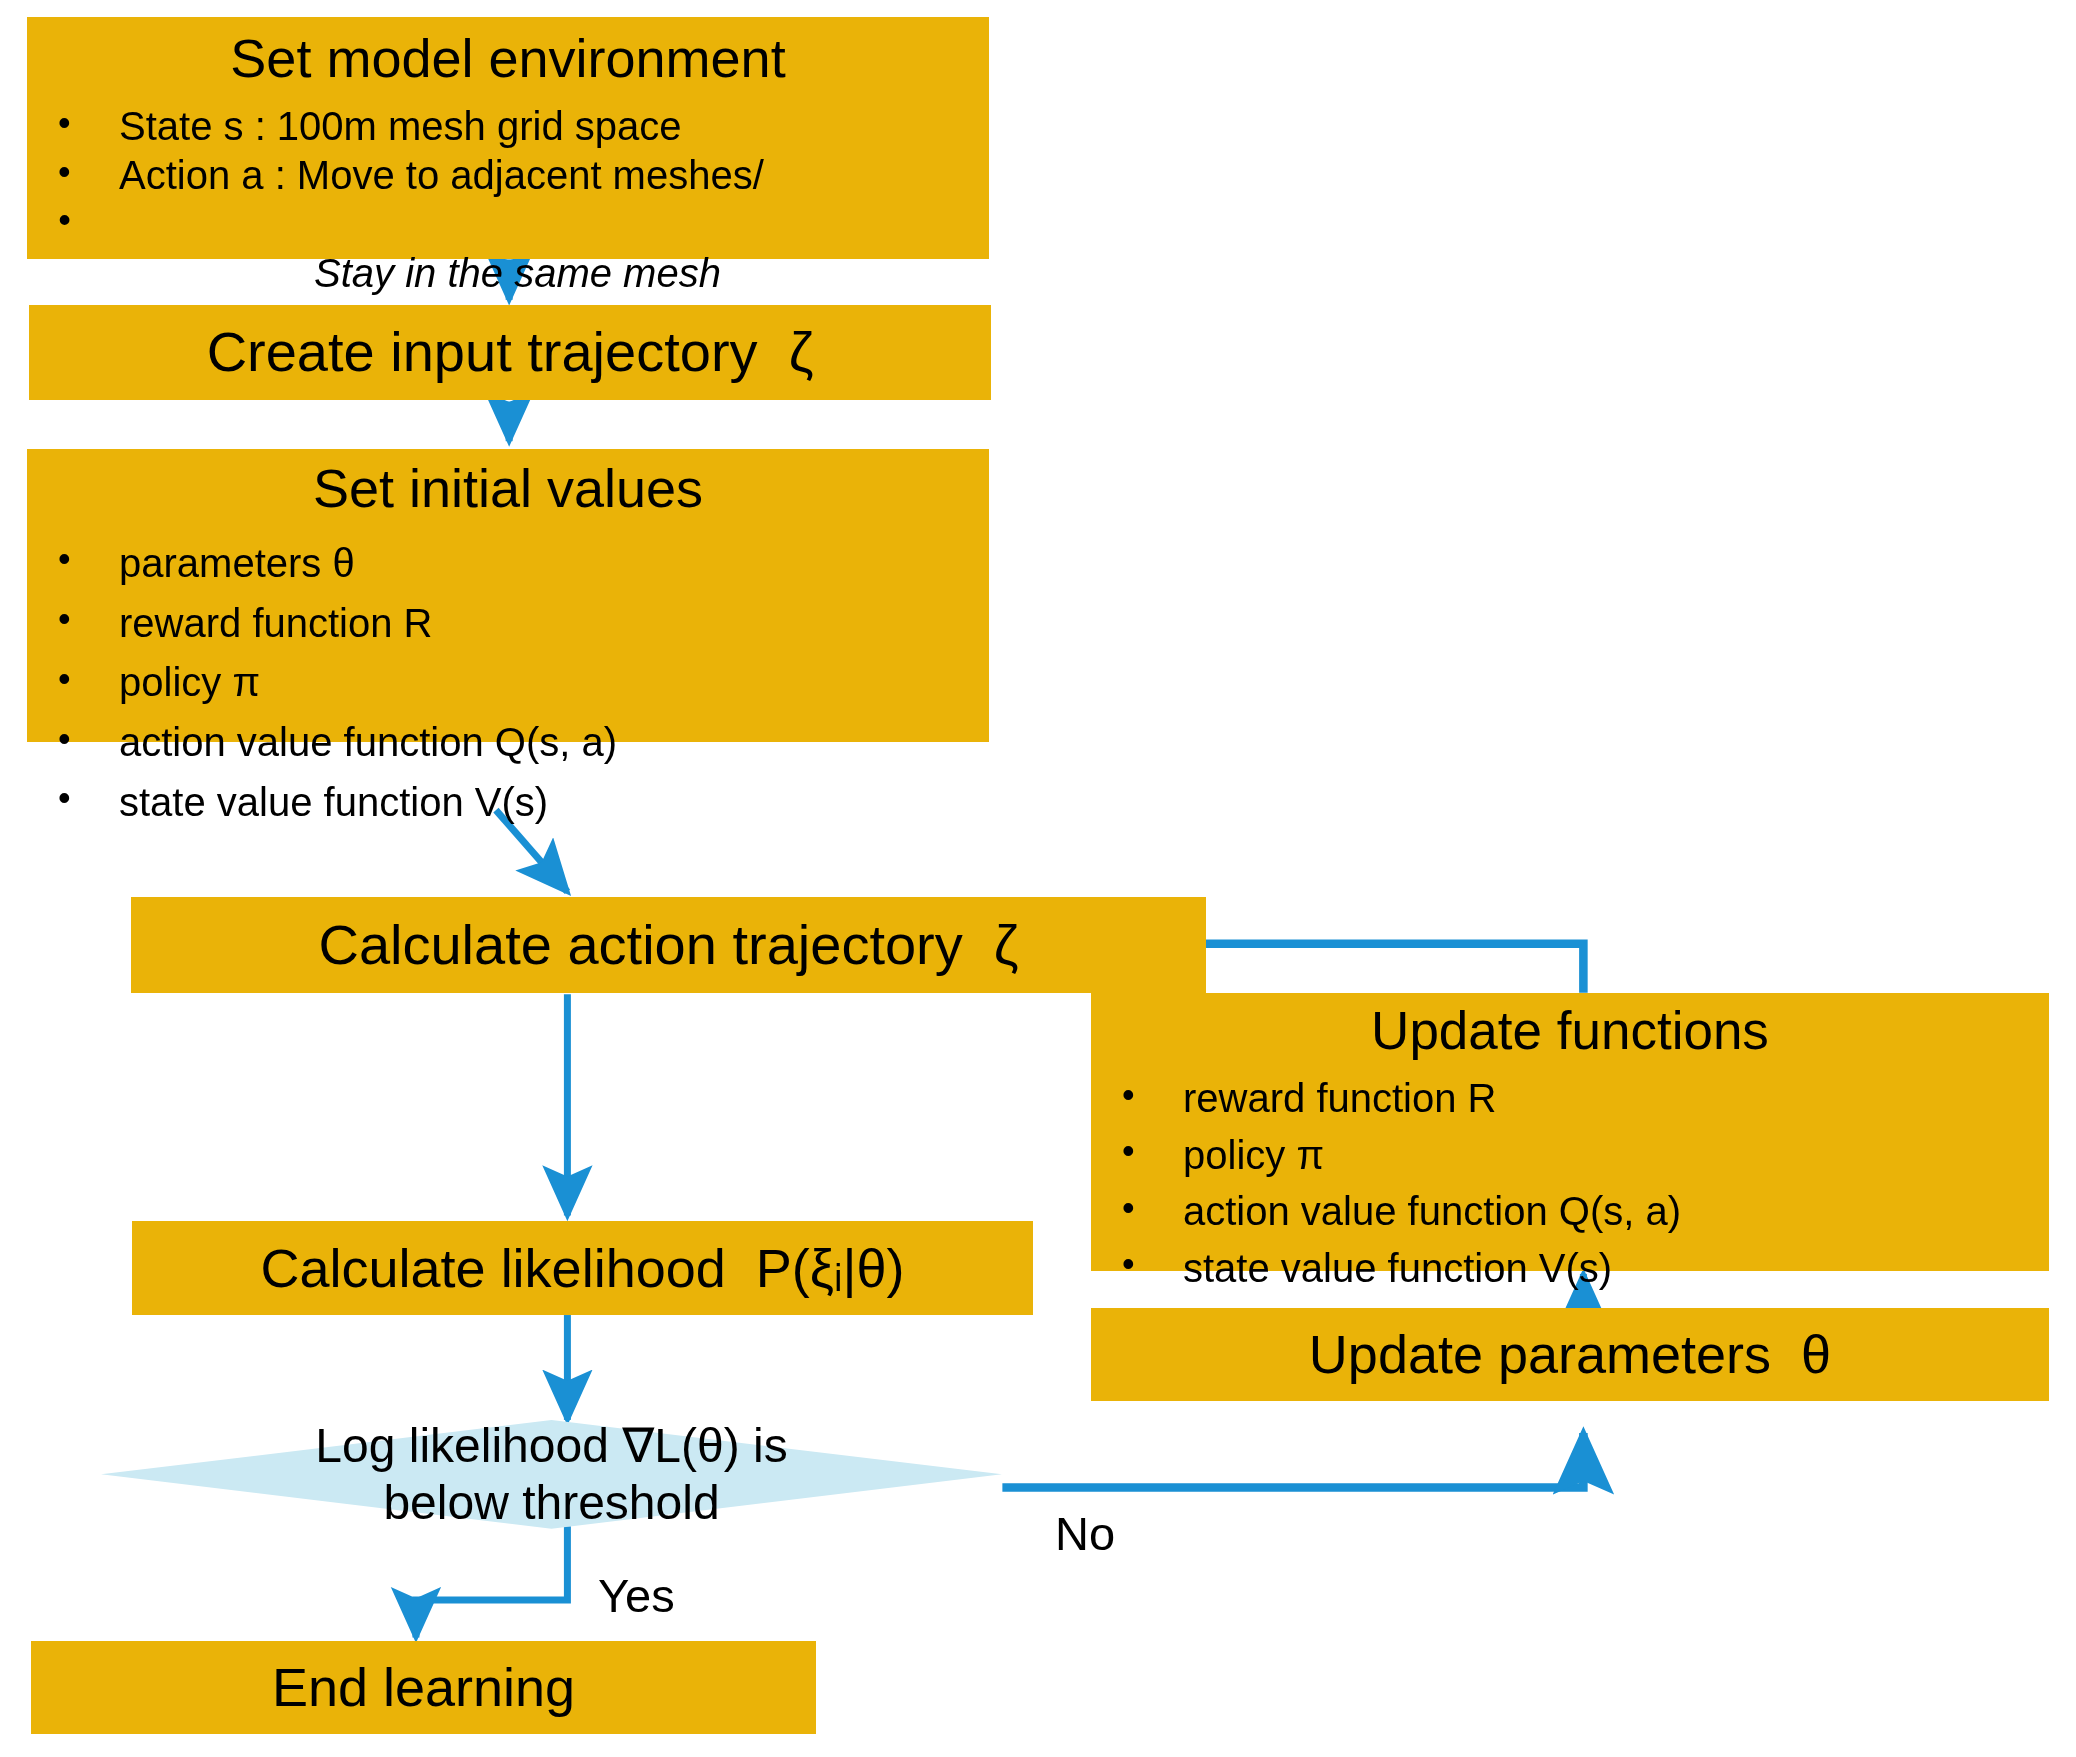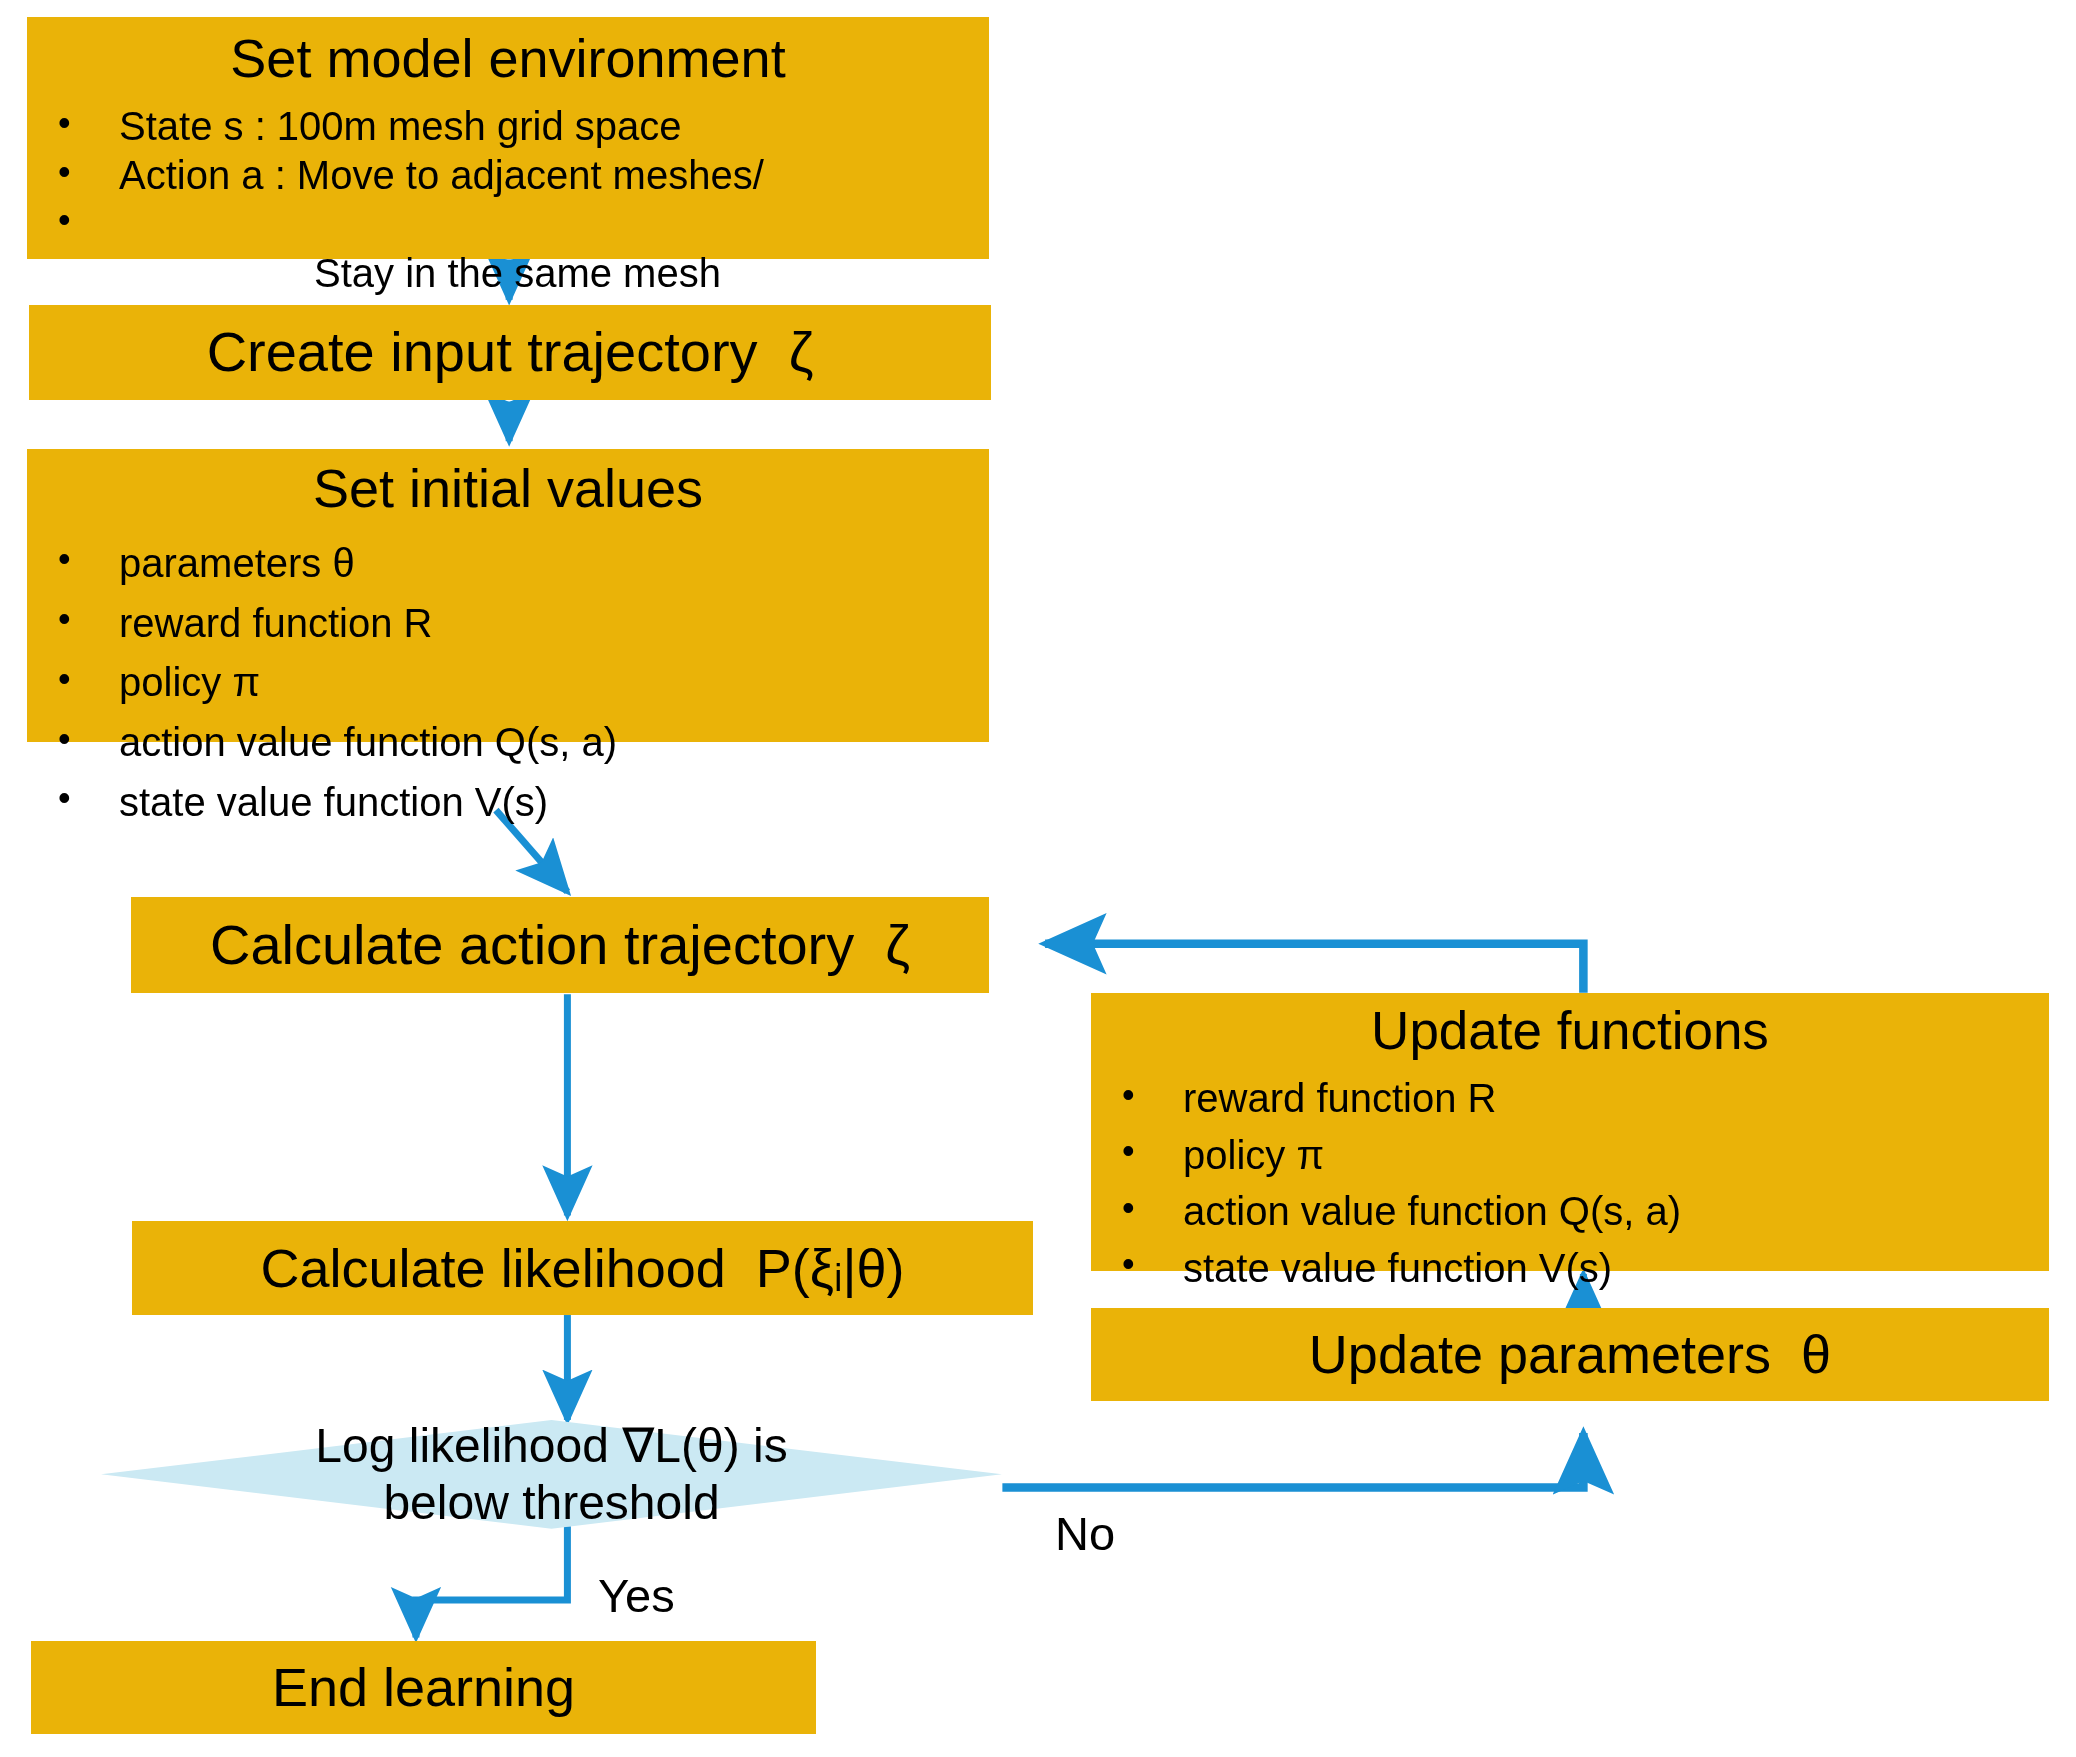--- a/index.html
+++ b/index.html
@@ -108,42 +108,42 @@
     <line x1="2038" y1="1684" x2="2038" y2="1640" stroke="#1a90d4" stroke-width="9" marker-end="url(#ah)"></line>
 
     <path d="M2038,1278 L2038,1215 L1345,1215" fill="none" stroke="#1a90d4" stroke-width="11" marker-end="url(#ah)"></path>
   </svg>
 
   <div class="node" style="left:27px; top:17px; width:962px; height:242px; padding-top:11px;">
     <div class="node-title" style="font-size:54px;">Set model environment</div>
     <ul class="bullets" style="margin-top:14px;">
       <li>State s : 100m mesh grid space</li>
       <li>Action a : Move to adjacent meshes/</li>
-      <li style="padding-left:0; text-align:center; padding-right:70px;">
+      <li style="padding-left:0; text-align:center; padding-right:70px;font-style:italic;">
         <span>Stay in the same mesh</span>
       </li>
     </ul>
   </div>
 
   <div class="node" style="left:29px; top:305px; width:962px; height:95px; display:flex; align-items:center; justify-content:center;">
     <div class="node-title" style="font-size:56px;">Create input trajectory  ζ</div>
   </div>
 
   <div class="node" style="left:27px; top:449px; width:962px; height:293px; padding-top:9.3px;">
     <div class="node-title" style="font-size:54px;">Set initial values</div>
     <ul class="bullets" style="margin-top:20px;">
       <li style="margin-bottom:11px;">parameters θ</li>
       <li style="margin-bottom:11px;">reward function R</li>
       <li style="margin-bottom:11px;">policy π</li>
       <li style="margin-bottom:11px;">action value function Q(s, a)</li>
       <li>state value function V(s)</li>
     </ul>
   </div>
 
-  <div class="node" style="left:131px; top:897px; width:858px; height:96px; display:flex; align-items:center; justify-content:center;">
+  <div class="node" style="left:131px; top:897px; width:1075px; height:96px; display:flex; align-items:center; justify-content:center;">
     <div class="node-title" style="font-size:56px;">Calculate action trajectory  ζ</div>
   </div>
 
   <div class="node" style="left:1091px; top:993px; width:958px; height:278px; padding-top:7.8px;">
     <div class="node-title" style="font-size:53px;">Update functions</div>
     <ul class="bullets" style="margin-top:14px;">
       <li style="margin-bottom:7.8px;">reward function R</li>
       <li style="margin-bottom:7.8px;">policy π</li>
       <li style="margin-bottom:7.8px;">action value function Q(s, a)</li>
       <li>state value function V(s)</li>

